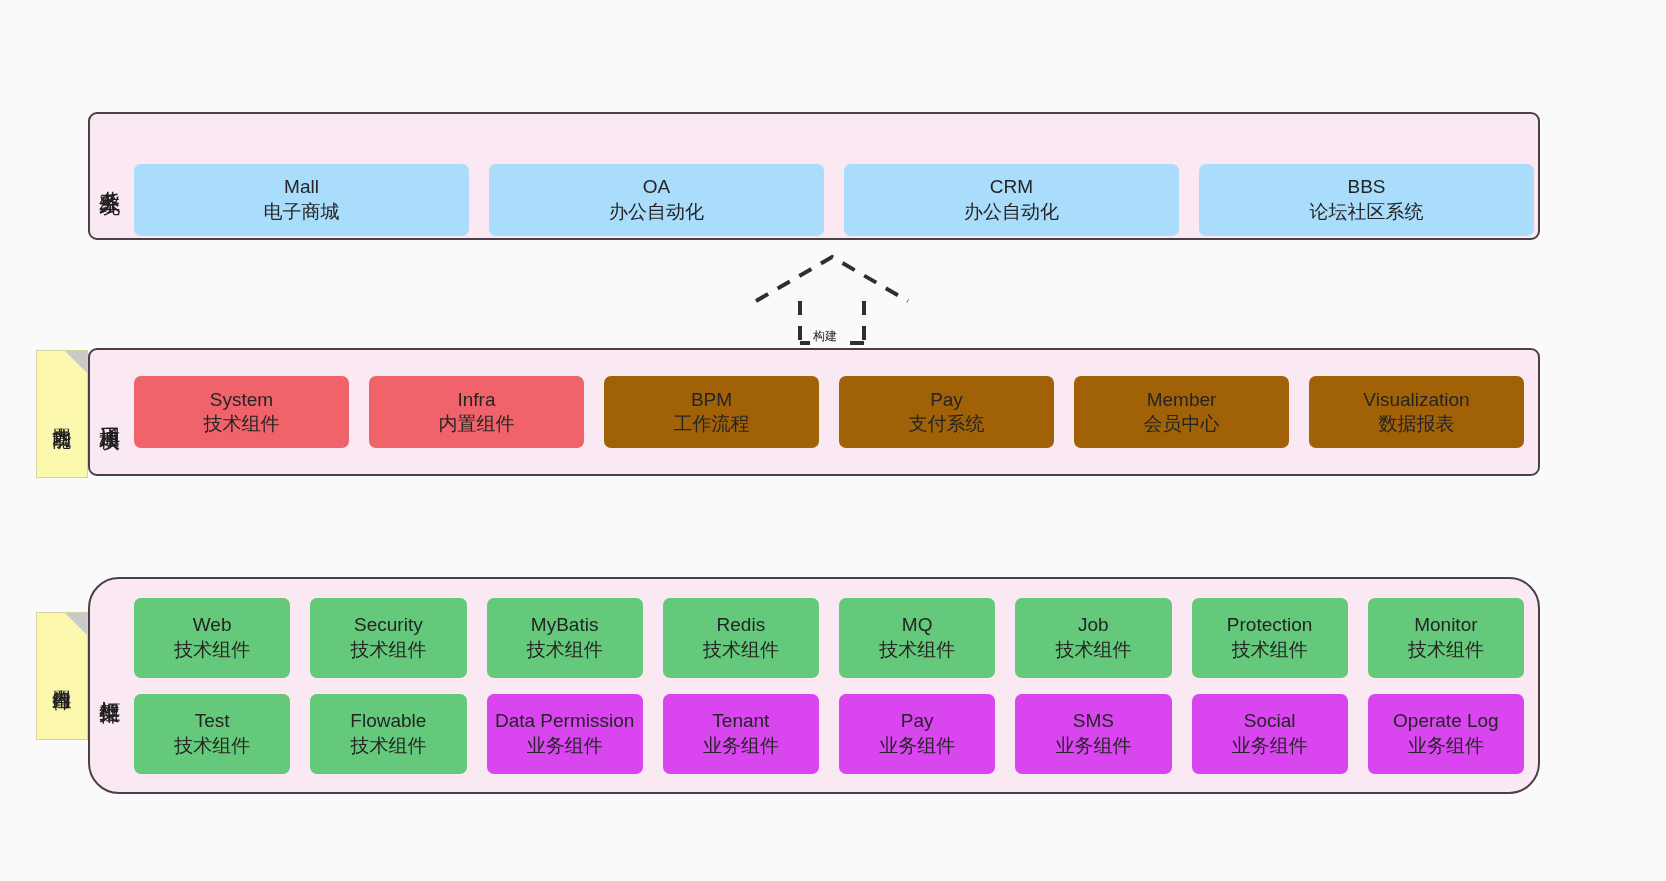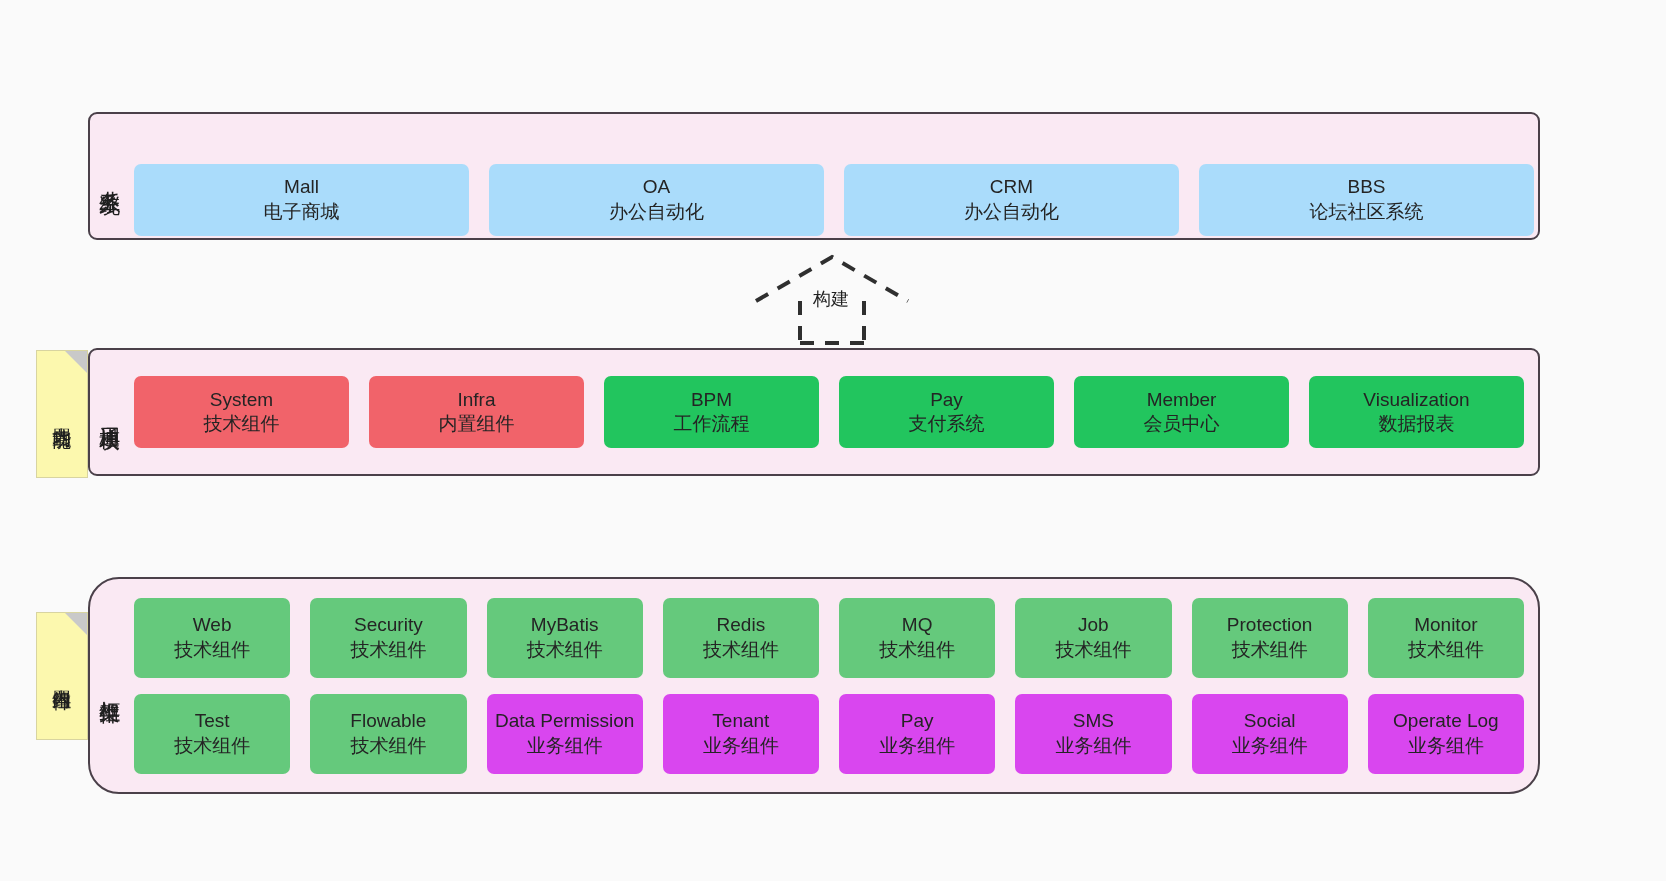--- a/index.html
+++ b/index.html
@@ -66,21 +66,21 @@
     line-height: 1.28;
     padding: 6px 4px;
     user-select: none;
   }
   .card .t1 { display: block; }
   .card .t2 { display: block; }
 
   
   .c-blue        { background: #aadcfb; }
   .c-red         { background: #f1636a; }
-  .c-pink        { background: #22c55e; }
+  .c-pink        { background: #a16207; }
   .c-green       { background: #65c97c; }
   .c-lightgreen  { background: #d946ef; }
 
   
   #layer-business   { left: 88px;  top: 112px; width: 1452px; height: 128px; }
   #layer-business .layer-body { padding-right: 4px; margin-top: 47px; }
   #layer-business .card { height: 72px; }
 
   #layer-common     { left: 88px;  top: 348px; width: 1452px; height: 128px; }
   #layer-common .card { height: 72px; }
@@ -118,26 +118,27 @@
   #note-builtin-comp { left: 36px; top: 612px; height: 128px; }
 
   
   .gen-arrow {
     position: absolute;
     z-index: 2;
   }
   .gen-arrow svg { display: block; overflow: visible; }
   .gen-label {
     position: absolute;
-    font-size: 18px;
+    font-size: 12px;
     color: #1f1f1f;
     background: #fafafa;
     padding: 0 3px;
     white-space: nowrap;
     user-select: none;
+    margin-top: 41px;
   }
   #arrow-build  { left: 752px; top: 253px;  width: 160px; height: 92px; }
   #arrow-build  .gen-label { left: 58px; top: 34px; }
   #arrow-impl   { left: 766px; top: 486px;  width: 160px; height: 92px; }
   #arrow-impl   .gen-label { left: 58px; top: 34px; }
 </style>
 </head>
 <body>
 
 <div id="canvas">

